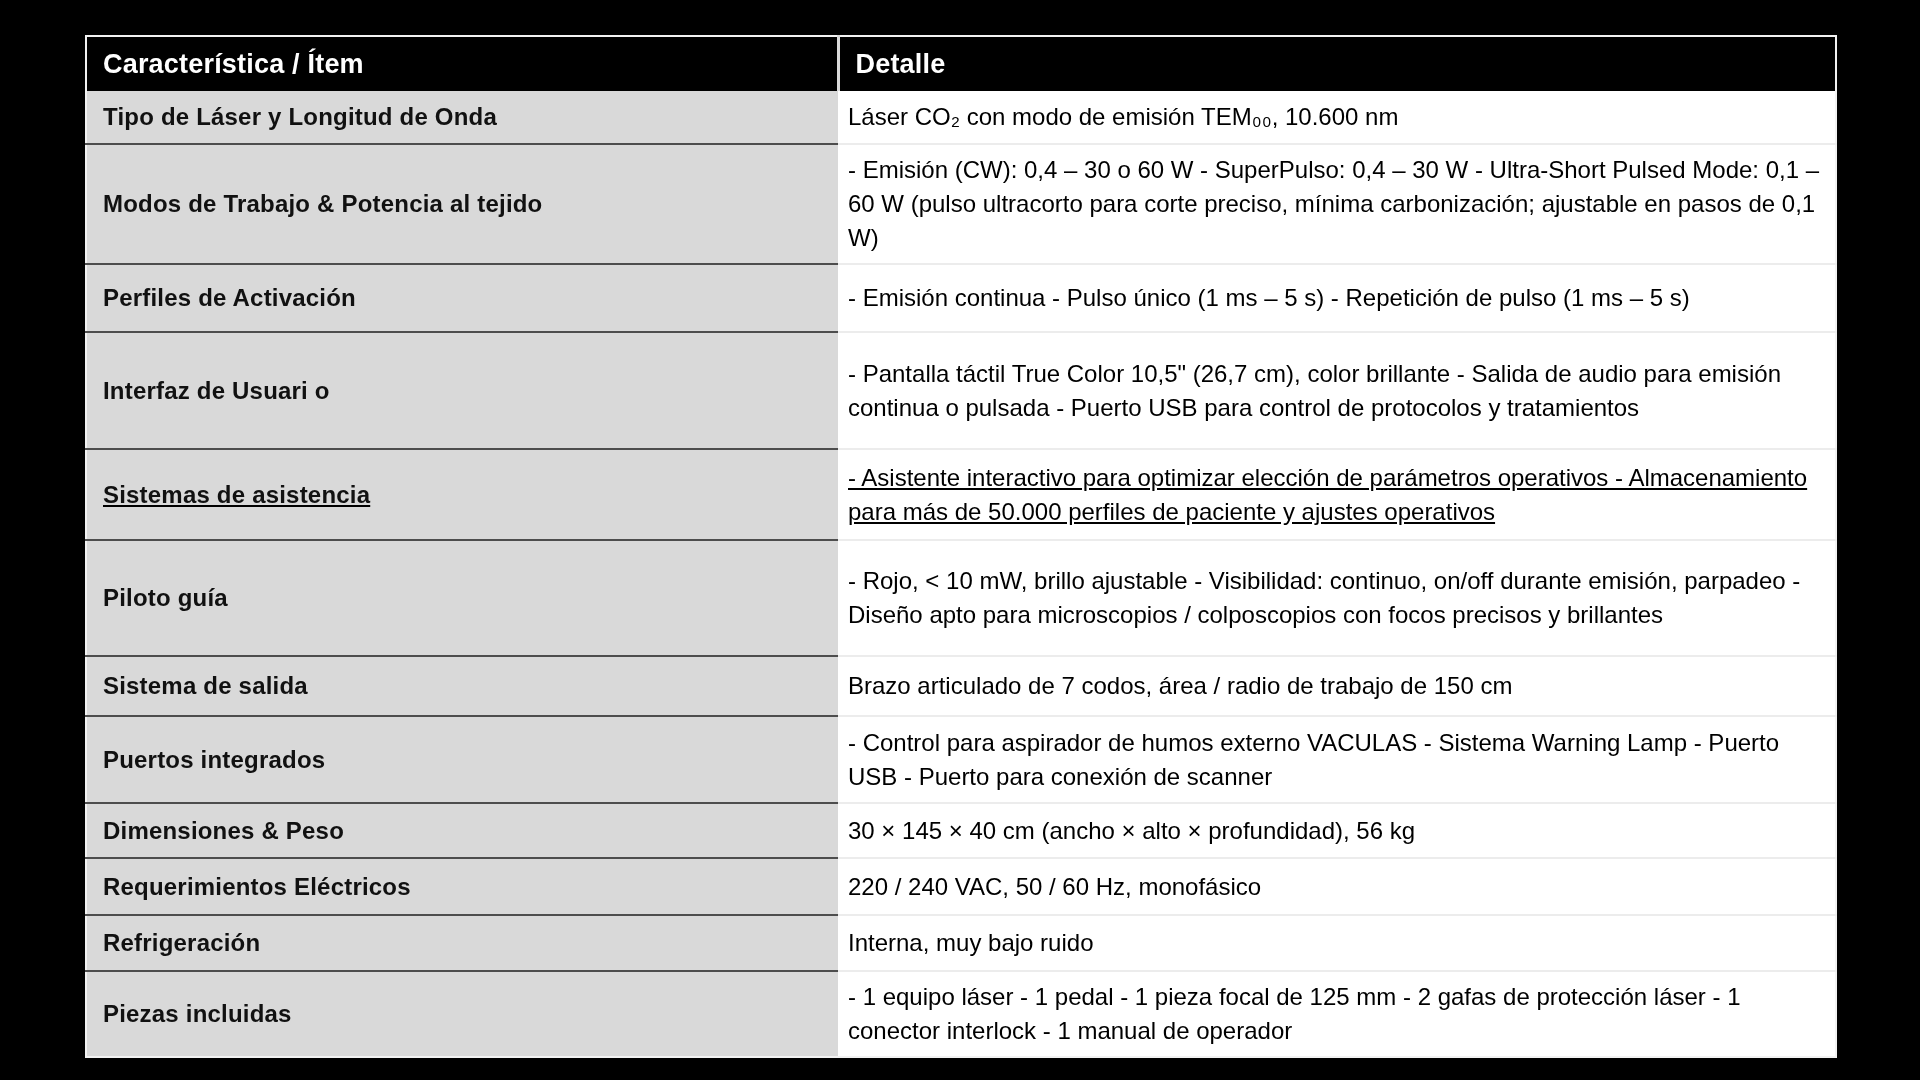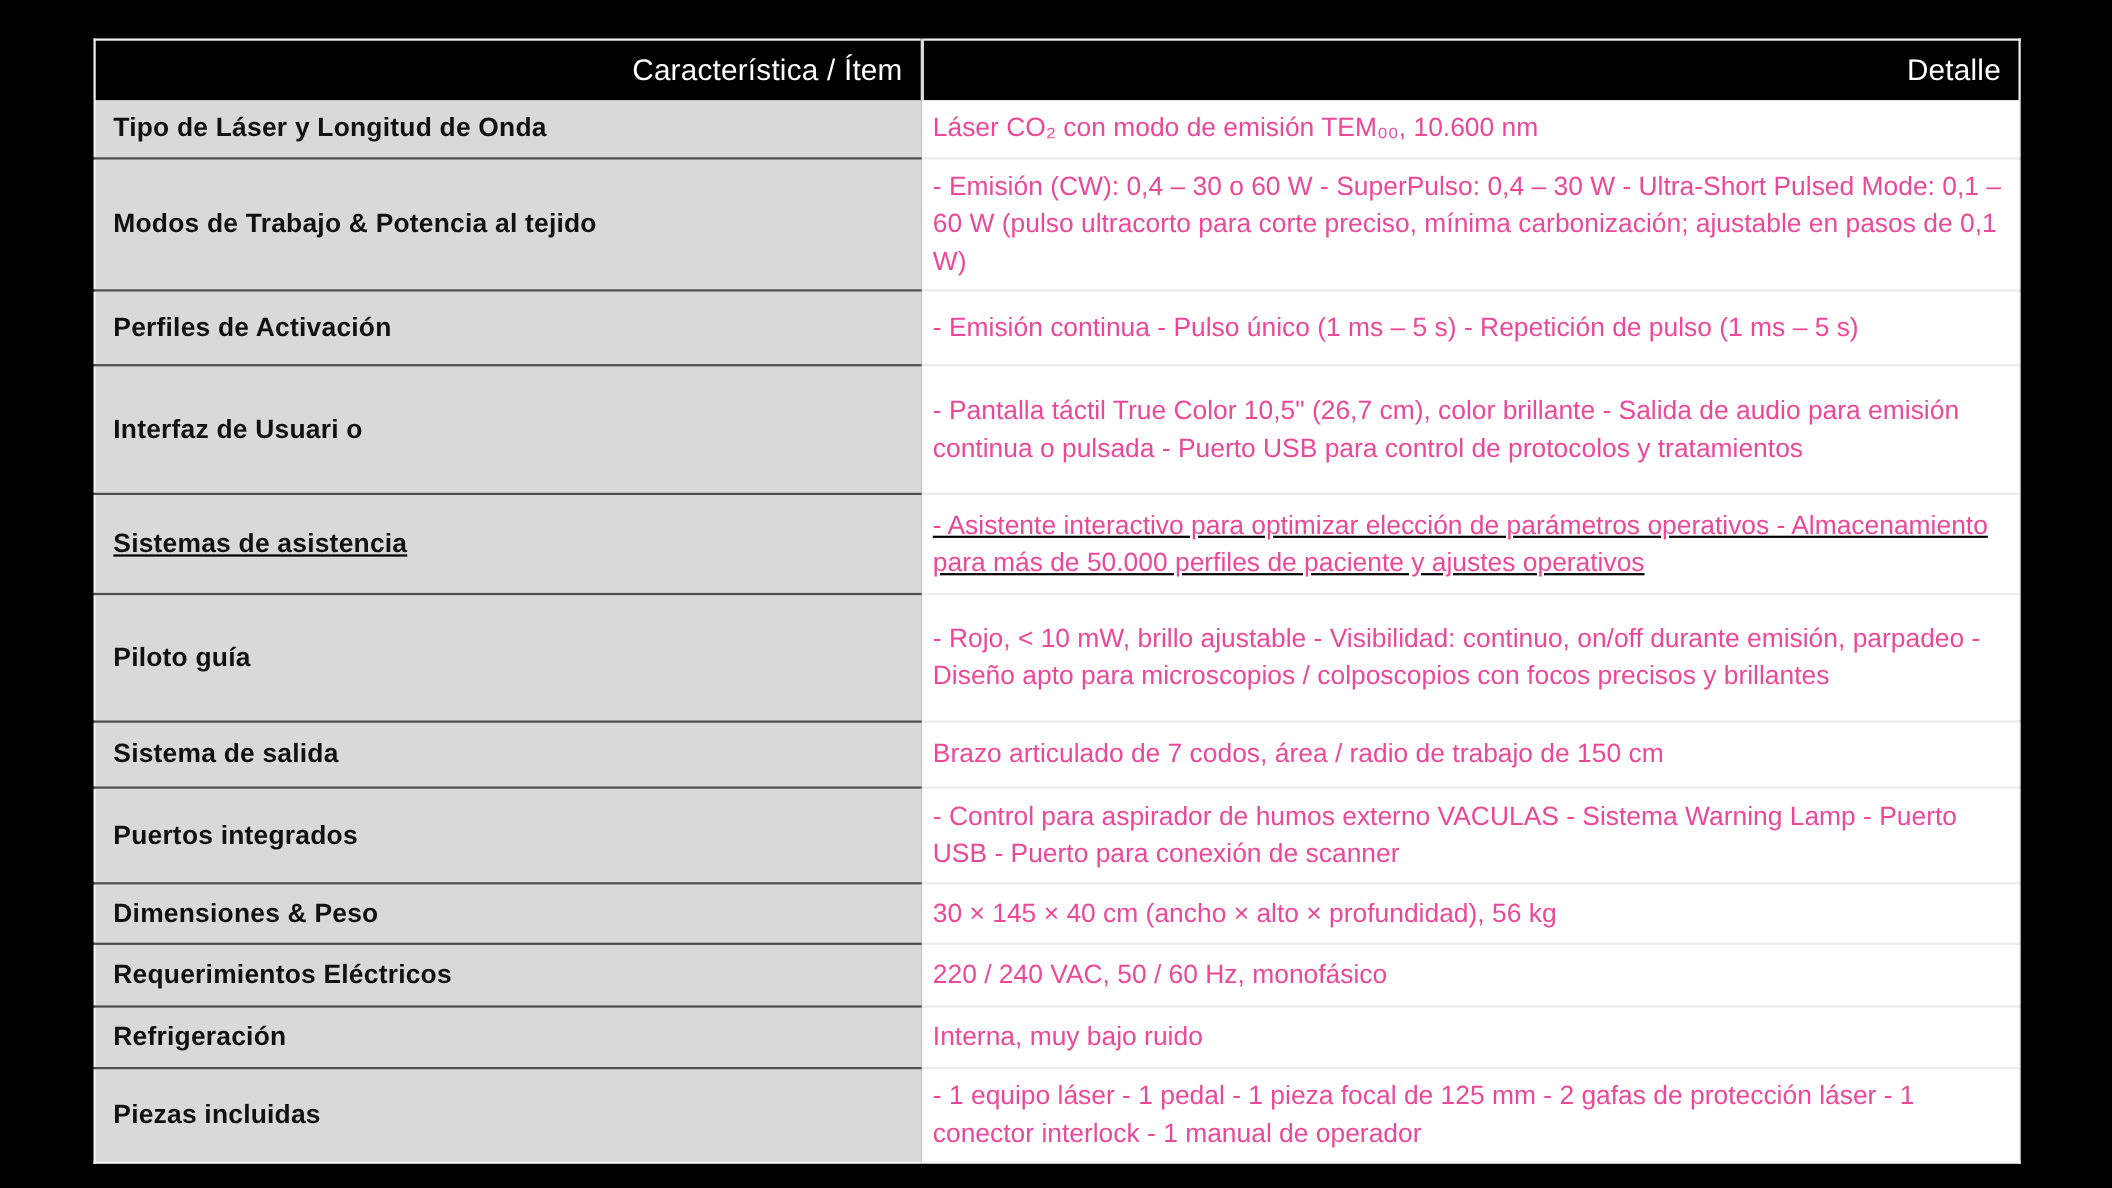--- a/index.html
+++ b/index.html
@@ -16,43 +16,43 @@
     border-collapse: collapse;
     table-layout: fixed;
     border: 2px solid #f2f2f2;
   }
   col.c-item { width: 752px; }
   col.c-detail { width: 998px; }
   th {
     background: #000000;
     color: #ffffff;
     font-size: 27px;
-    font-weight: normal;
-    text-align: right;
+    font-weight: bold;
+    text-align: left;
     vertical-align: middle;
     padding: 10px 16px;
     letter-spacing: 0.2px;
   }
   th.th-detail { border-left: 3px solid #d9d9d9; }
   td {
     vertical-align: middle;
     font-size: 24px;
   }
   td.item {
     background: #d9d9d9;
     color: #111111;
     font-weight: bold;
     padding: 8px 14px 8px 16px;
     border-top: 2px solid #4d4d4d;
     letter-spacing: 0.2px;
     line-height: 30px;
   }
   td.detail {
     background: #ffffff;
-    color: #ec4899;
+    color: #000000;
     padding: 8px 12px 8px 10px;
     border-top: 2px solid #ececec;
     line-height: 34px;
   }
   tr.first td.item, tr.first td.detail { border-top: none; }
 </style>
 </head>
 <body>
 
 <div class="stage">

